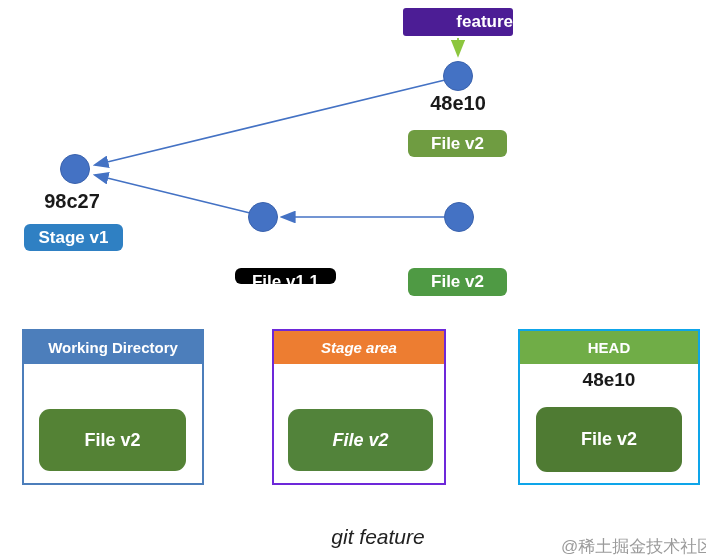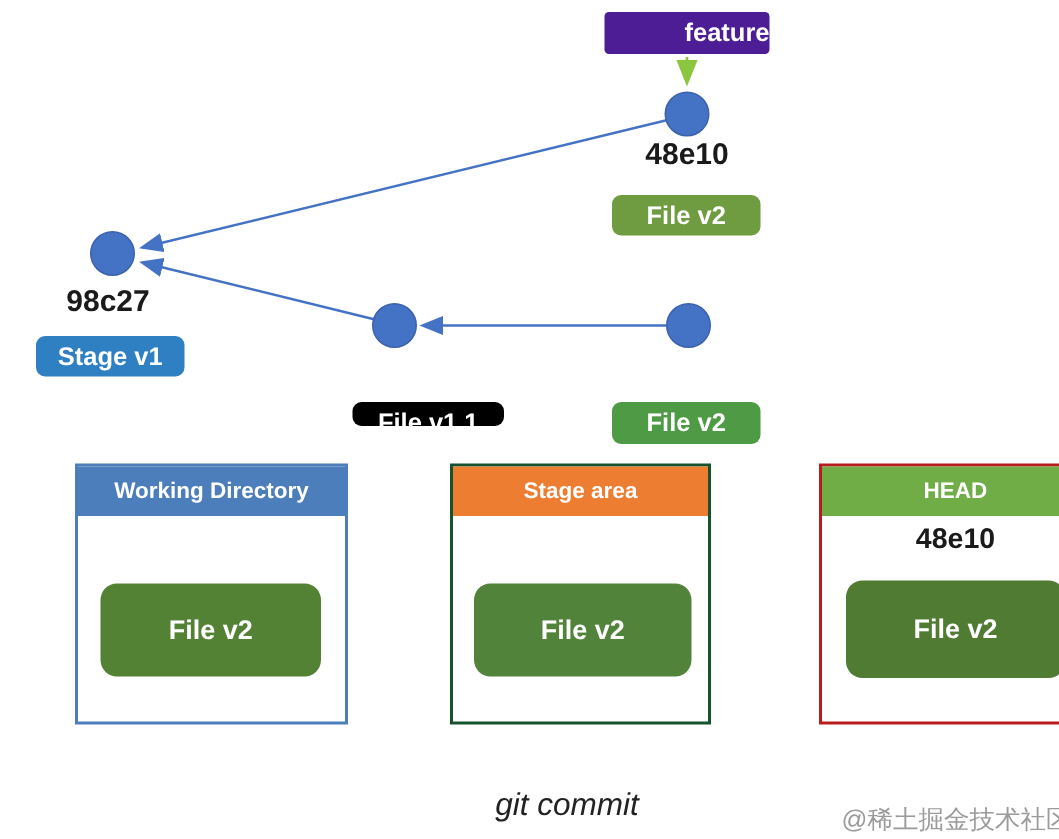--- a/index.html
+++ b/index.html
@@ -47,24 +47,23 @@
     line-height: 27px;
     width: 99px;
   }
   #file-badge-48e10 { left: 408px; top: 130px; background: #6f9c41; }
   #file-badge-98c27 { left: 24px;  top: 224px; background: #2f80c3; }
   #file-badge-2c9be { left: 215px; top: 268px; background: #000000; width: 101px; height: 16px; line-height: 28px; margin-left: 20px; }
   #file-badge-1a35c { left: 408px; top: 268px; background: #4f9a44; height: 28px; line-height: 28px; }
 
   
   .area-box {
-    top: 309px; height: 174px;
+    top: 329px; height: 156px;
     background: #ffffff;
     box-sizing: border-box;
-    margin-left: 28px;
   }
   .area-header {
     position: absolute; left: 0; top: 0; right: 0; height: 33px;
     color: #ffffff;
     font-size: 15px;
     font-weight: bold;
     text-align: center;
     line-height: 33px;
   }
   .area-file-btn {
@@ -72,25 +71,25 @@
     border-radius: 11px;
     color: #ffffff;
     font-weight: bold;
     font-size: 18px;
     text-align: center;
   }
   #box-working { left: 22px; width: 182px; border: 2px solid #4c7ebb; }
   #box-working .area-header { background: #4c7ebb; }
   #box-working .area-file-btn { left: 15px; top: 78px; width: 147px; height: 62px; line-height: 62px; background: #548235; }
 
-  #box-stage { left: 272px; width: 174px; border: 2px solid #14532d; }
+  #box-stage { left: 272px; width: 174px; border: 2px solid #6d28d9; font-style: italic; }
   #box-stage .area-header { background: #ed7d31; }
   #box-stage .area-file-btn { left: 14px; top: 78px; width: 145px; height: 62px; line-height: 62px; background: #52833a; }
 
-  #box-head { left: 518px; width: 182px; border: 2px solid #b91c1c; }
+  #box-head { left: 518px; width: 182px; border: 2px solid #0ea5e9; }
   #box-head .area-header { background: #70ad47; }
   #box-head .area-file-btn { left: 16px; top: 76px; width: 146px; height: 65px; line-height: 65px; background: #4f7b33; }
   #head-commit-hash {
     position: absolute; left: 0; top: 38px; width: 100%;
     text-align: center; color: #1a1a1a; font-weight: bold; font-size: 19px;
   }
 
   
   #caption-git-commit {
     left: 308px; top: 525px; width: 140px;
@@ -154,16 +153,16 @@
     <div class="area-header">Stage area</div>
     <div class="area-file-btn">File v2</div>
   </div>
 
   <div id="box-head" class="abs area-box">
     <div class="area-header">HEAD</div>
     <div id="head-commit-hash">48e10</div>
     <div class="area-file-btn">File v2</div>
   </div>
 
-  <div id="caption-git-commit" class="abs">git commit</div>
+  <div id="caption-git-commit" class="abs">git feature</div>
   <div id="watermark" class="abs">@稀土掘金技术社区</div>
 
 </div>
 
 </body></html>

